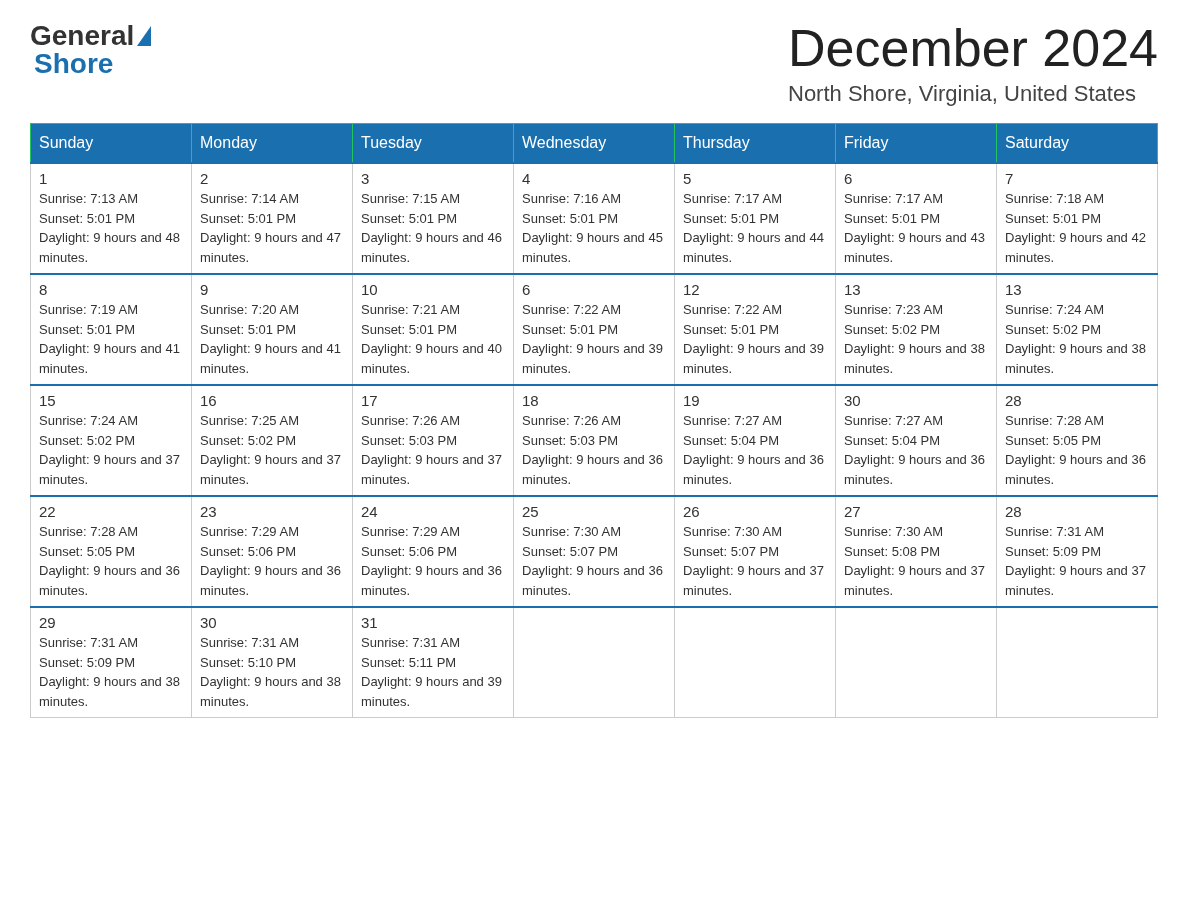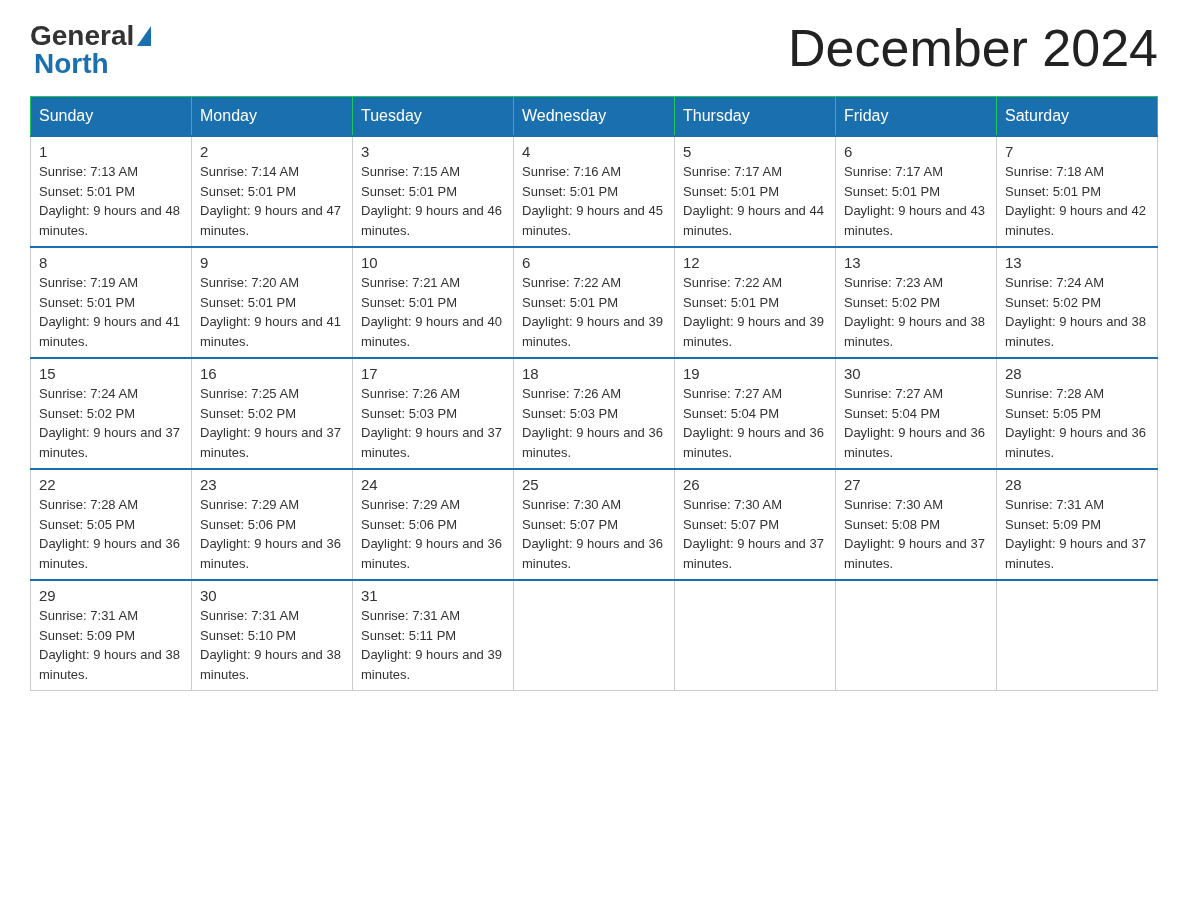--- a/index.html
+++ b/index.html
@@ -105,25 +105,26 @@
 </head>
 <body>
 
 <div class="header-area">
   <div class="logo">
     <div class="logo-top">
       <span class="logo-general">General</span>
       <span class="logo-triangle"></span>
     </div>
     <div style="margin-top:-4px; margin-left: 4px;">
-      <span class="logo-blue">North</span>
+      <span class="logo-blue">Shore</span>
     </div>
   </div>
   <div class="title-area">
     <div class="month-title">December 2024</div>
+    <div class="location">North Shore, Virginia, United States</div>
   </div>
 </div>
 
 <table class="calendar-table">
   <thead>
     <tr>
       <th>Sunday</th>
       <th>Monday</th>
       <th>Tuesday</th>
       <th>Wednesday</th>

